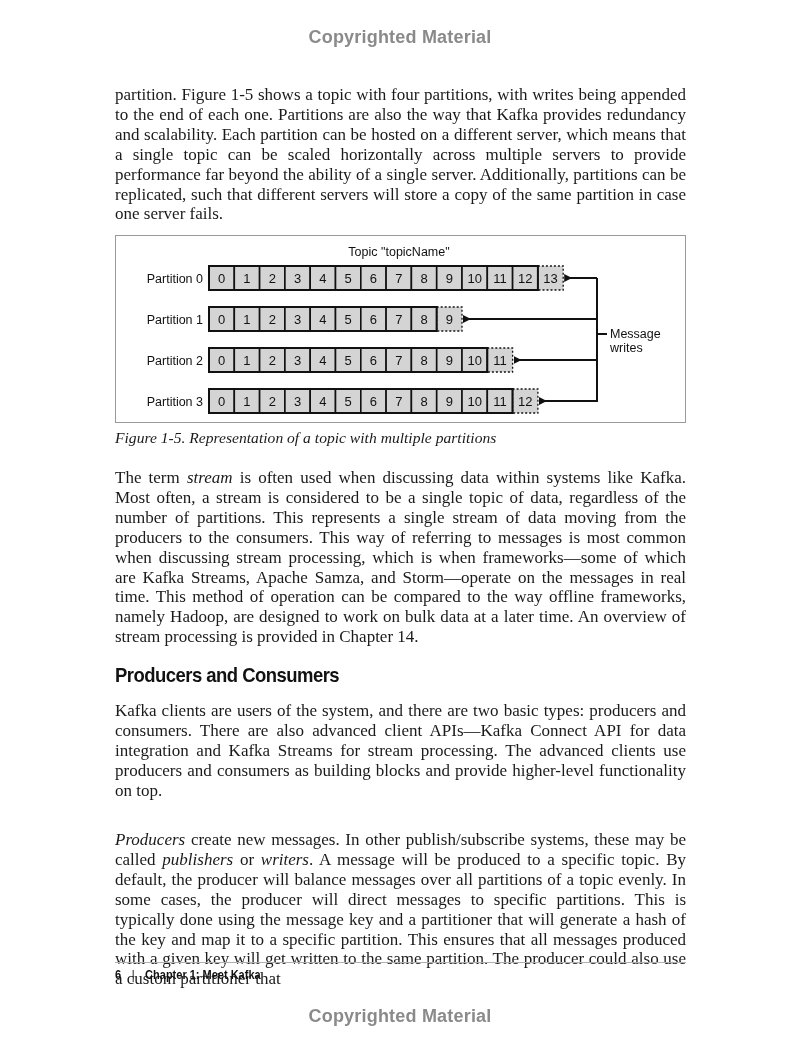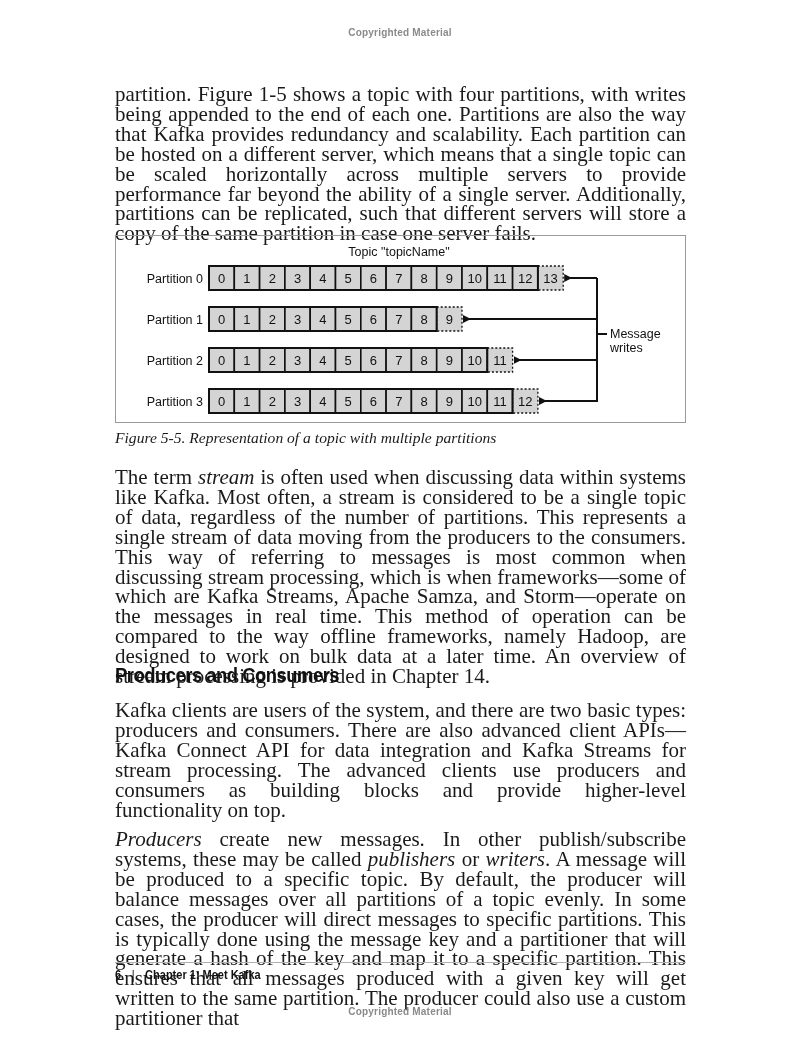--- a/index.html
+++ b/index.html
@@ -1,20 +1,20 @@
 <!DOCTYPE html>
 <html><head>
 <meta charset="utf-8">
 <style>
   html, body { margin:0; padding:0; background:#ffffff; }
   body { width:800px; height:1049px; position:relative; overflow:hidden; font-family:"Liberation Serif", serif; color:#1a1a1a; }
-  .watermark { position:absolute; left:0; width:800px; text-align:center; font-family:"Liberation Sans", sans-serif; font-weight:bold; font-size:10px; color:#8a8a8a; letter-spacing:0.2px; }
+  .watermark { position:absolute; left:0; width:800px; text-align:center; font-family:"Liberation Sans", sans-serif; font-weight:bold; font-size:18px; color:#8a8a8a; letter-spacing:0.2px; }
   .wm-top { top:27px; }
   .wm-bottom { top:1006px; }
-  .para { position:absolute; left:115px; width:571px; font-size:21px; line-height:19.9px; text-align:justify; margin:0; }
+  .para { position:absolute; left:115px; width:571px; font-size:17px; line-height:19.9px; text-align:justify; margin:0; }
   .para em { font-style:italic; }
   #p1 { top:85px; }
   .figure { position:absolute; left:115px; top:235px; width:571px; height:188px; border:1px solid #9a9a9a; box-sizing:border-box; }
   .fig-svg { position:absolute; left:0; top:0; }
   .caption { position:absolute; left:115px; top:429px; font-size:15.6px; font-style:italic; margin:0; }
   #p2 { top:468px; }
   .heading { position:absolute; left:115px; top:663px; font-family:"Liberation Sans", sans-serif; font-weight:bold; font-size:21px; letter-spacing:-0.6px; transform:scaleX(0.88); transform-origin:left; margin:0; color:#111; }
   #p3 { top:701px;font-family:Liberation Serif, serif; }
   #p4 { top:830px; }
   .footer-rule { position:absolute; left:115px; top:962px; width:571px; height:1px; background:#b0b0b0; }
@@ -157,21 +157,21 @@
         </g>
       </g>
 
     <line x1="481" y1="42" x2="481" y2="166" stroke="#111" stroke-width="2"></line>
     <line x1="481" y1="98" x2="491" y2="98" stroke="#111" stroke-width="2"></line>
     <text id="ann1" x="494" y="102" font-family="Liberation Sans, sans-serif" font-size="12.5" fill="#111">Message</text>
     <text id="ann2" x="494" y="116" font-family="Liberation Sans, sans-serif" font-size="12.5" fill="#111">writes</text>
   </svg>
 </div>
 
-<p class="caption">Figure 5-5. Representation of a topic with multiple partitions</p>
+<p class="caption">Figure 1-5. Representation of a topic with multiple partitions</p>
 
 <p class="para" id="p2"><span>The term </span><em>stream</em><span> is often used when discussing data within systems like Kafka. Most often, a stream is considered to be a single topic of data, regardless of the number of partitions. This represents a single stream of data moving from the producers to the consumers. This way of referring to messages is most common when discussing stream processing, which is when frameworks—some of which are Kafka Streams, Apache Samza, and Storm—operate on the messages in real time. This method of operation can be compared to the way offline frameworks, namely Hadoop, are designed to work on bulk data at a later time. An overview of stream processing is provided in Chapter 14.</span></p>
 
 <h2 class="heading">Producers and Consumers</h2>
 
 <p class="para" id="p3">Kafka clients are users of the system, and there are two basic types: producers and consumers. There are also advanced client APIs—Kafka Connect API for data integration and Kafka Streams for stream processing. The advanced clients use producers and consumers as building blocks and provide higher-level functionality on top.</p>
 
 <p class="para" id="p4"><em>Producers</em><span> create new messages. In other publish/subscribe systems, these may be called </span><em>publishers</em><span> or </span><em>writers</em><span>. A message will be produced to a specific topic. By default, the producer will balance messages over all partitions of a topic evenly. In some cases, the producer will direct messages to specific partitions. This is typically done using the message key and a partitioner that will generate a hash of the key and map it to a specific partition. This ensures that all messages produced with a given key will get written to the same partition. The producer could also use a custom partitioner that</span></p>
 
 <div class="footer-rule"></div>

